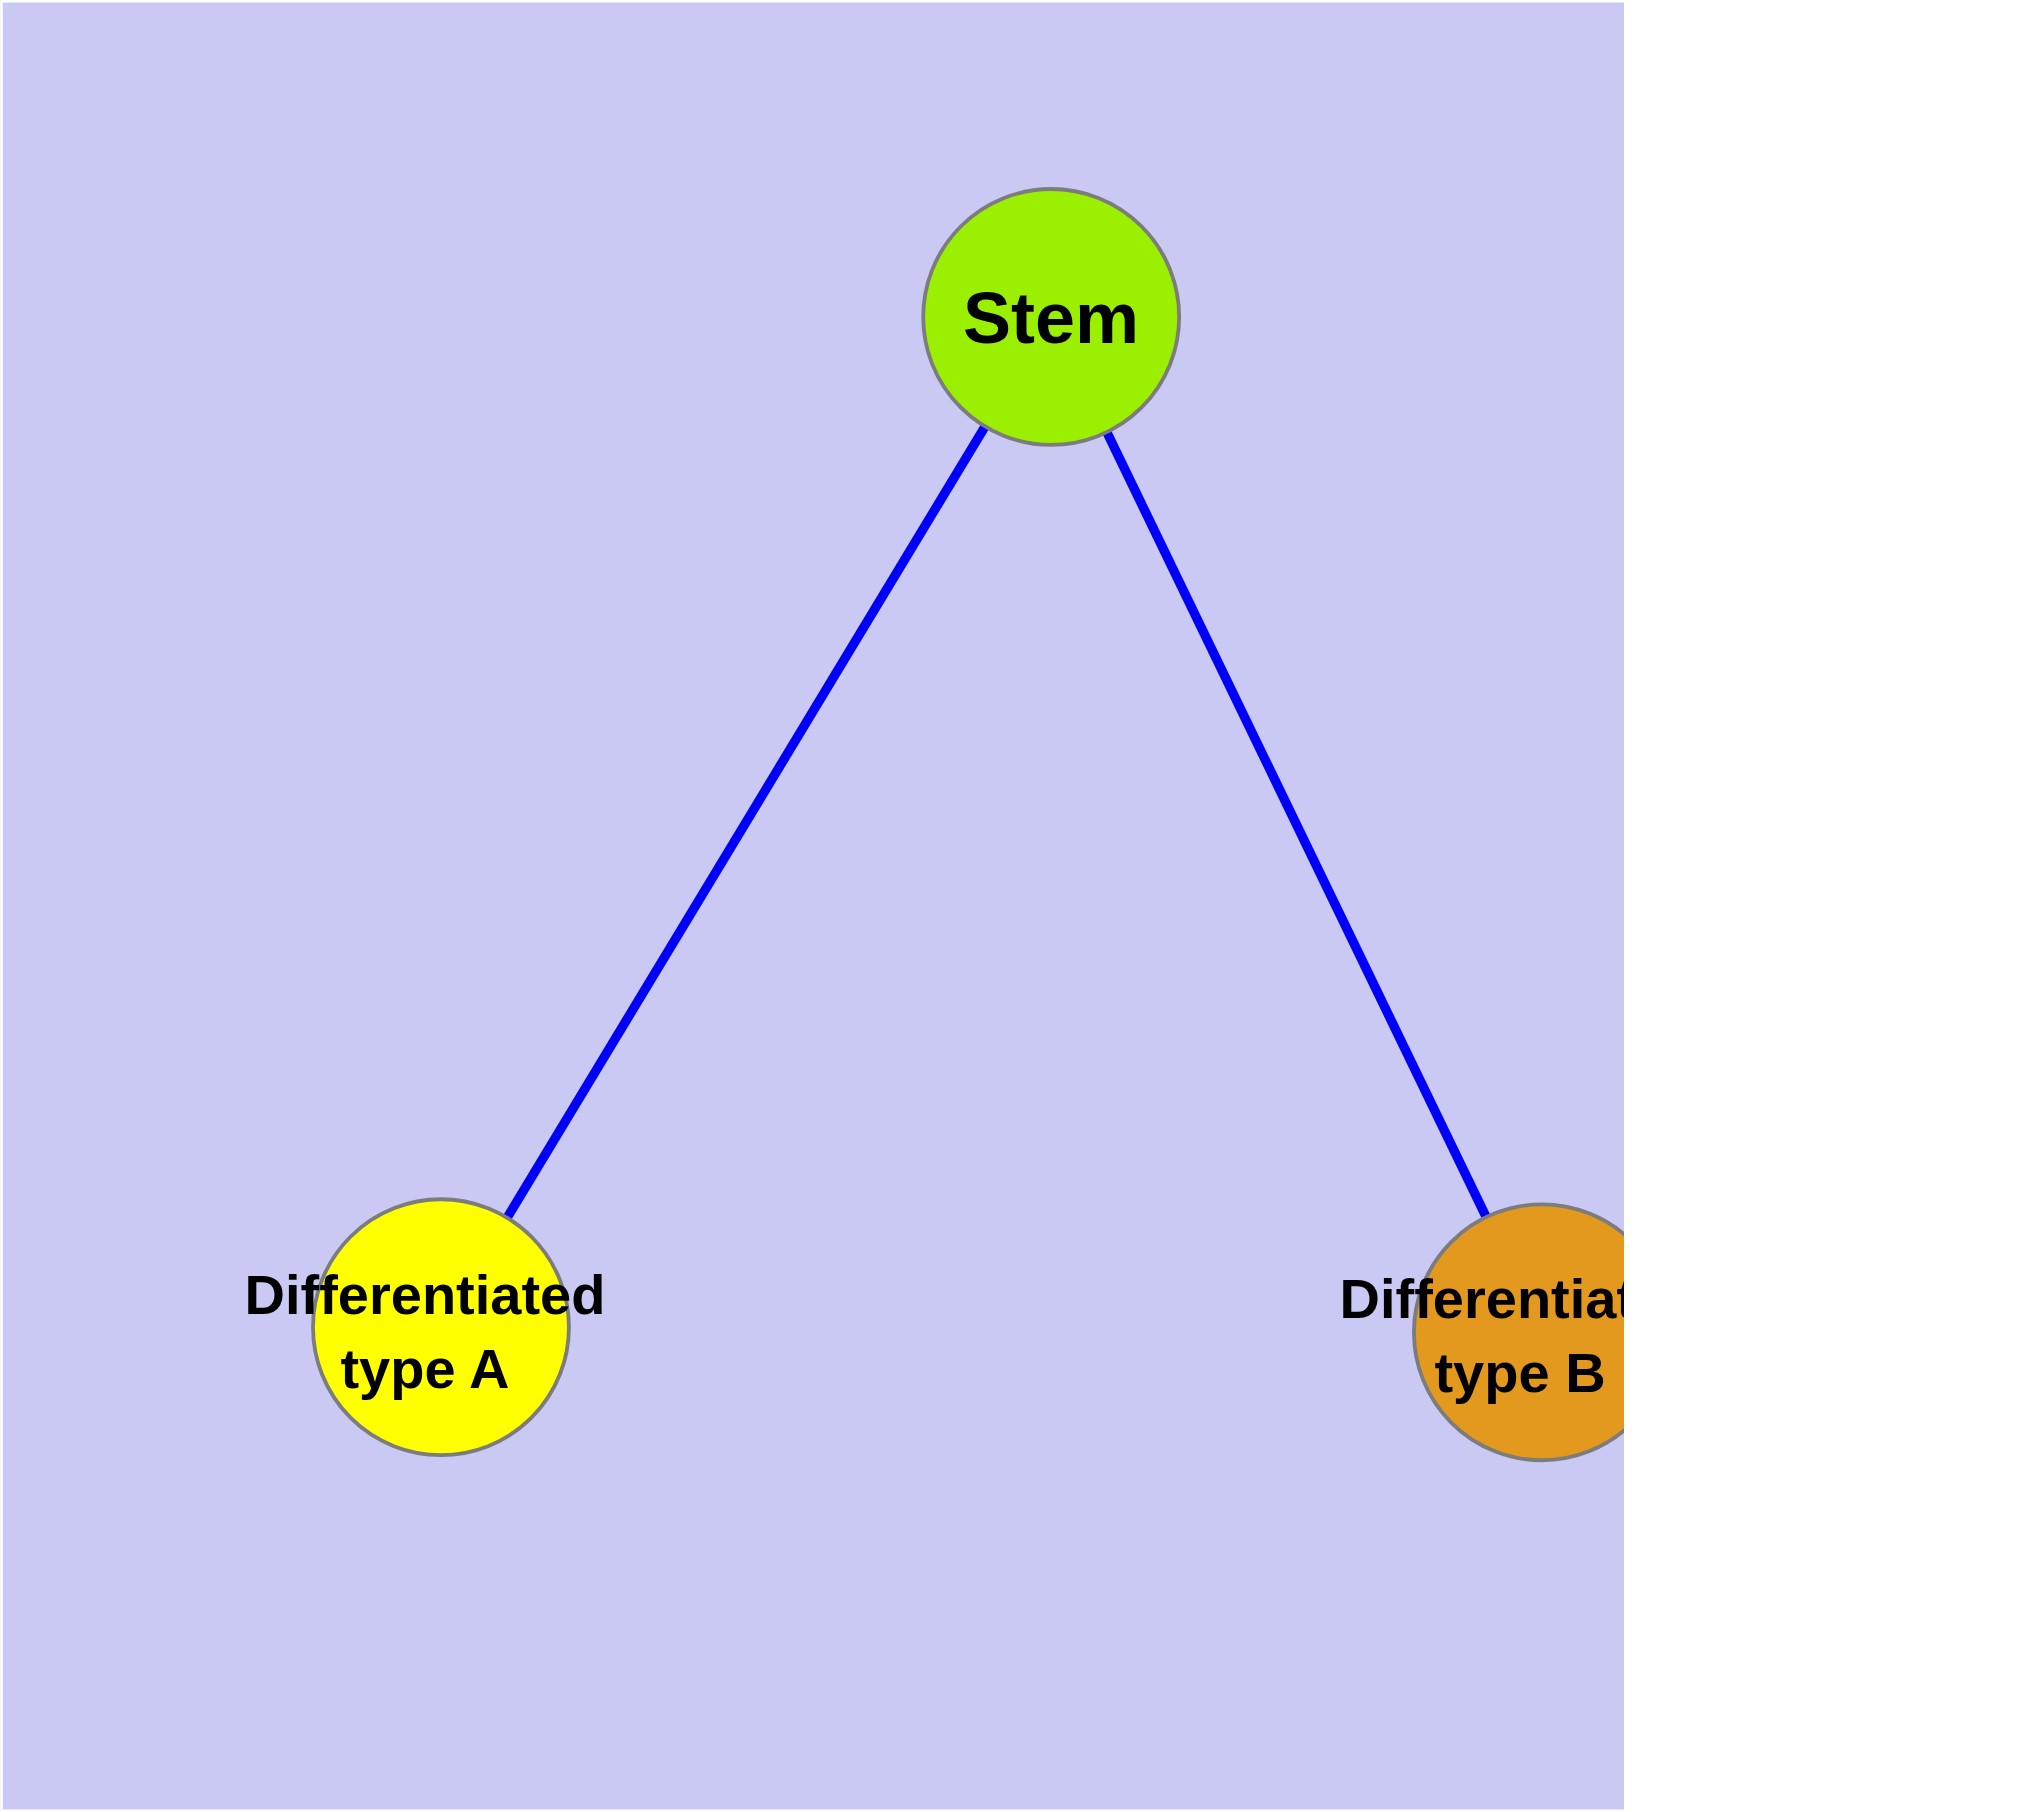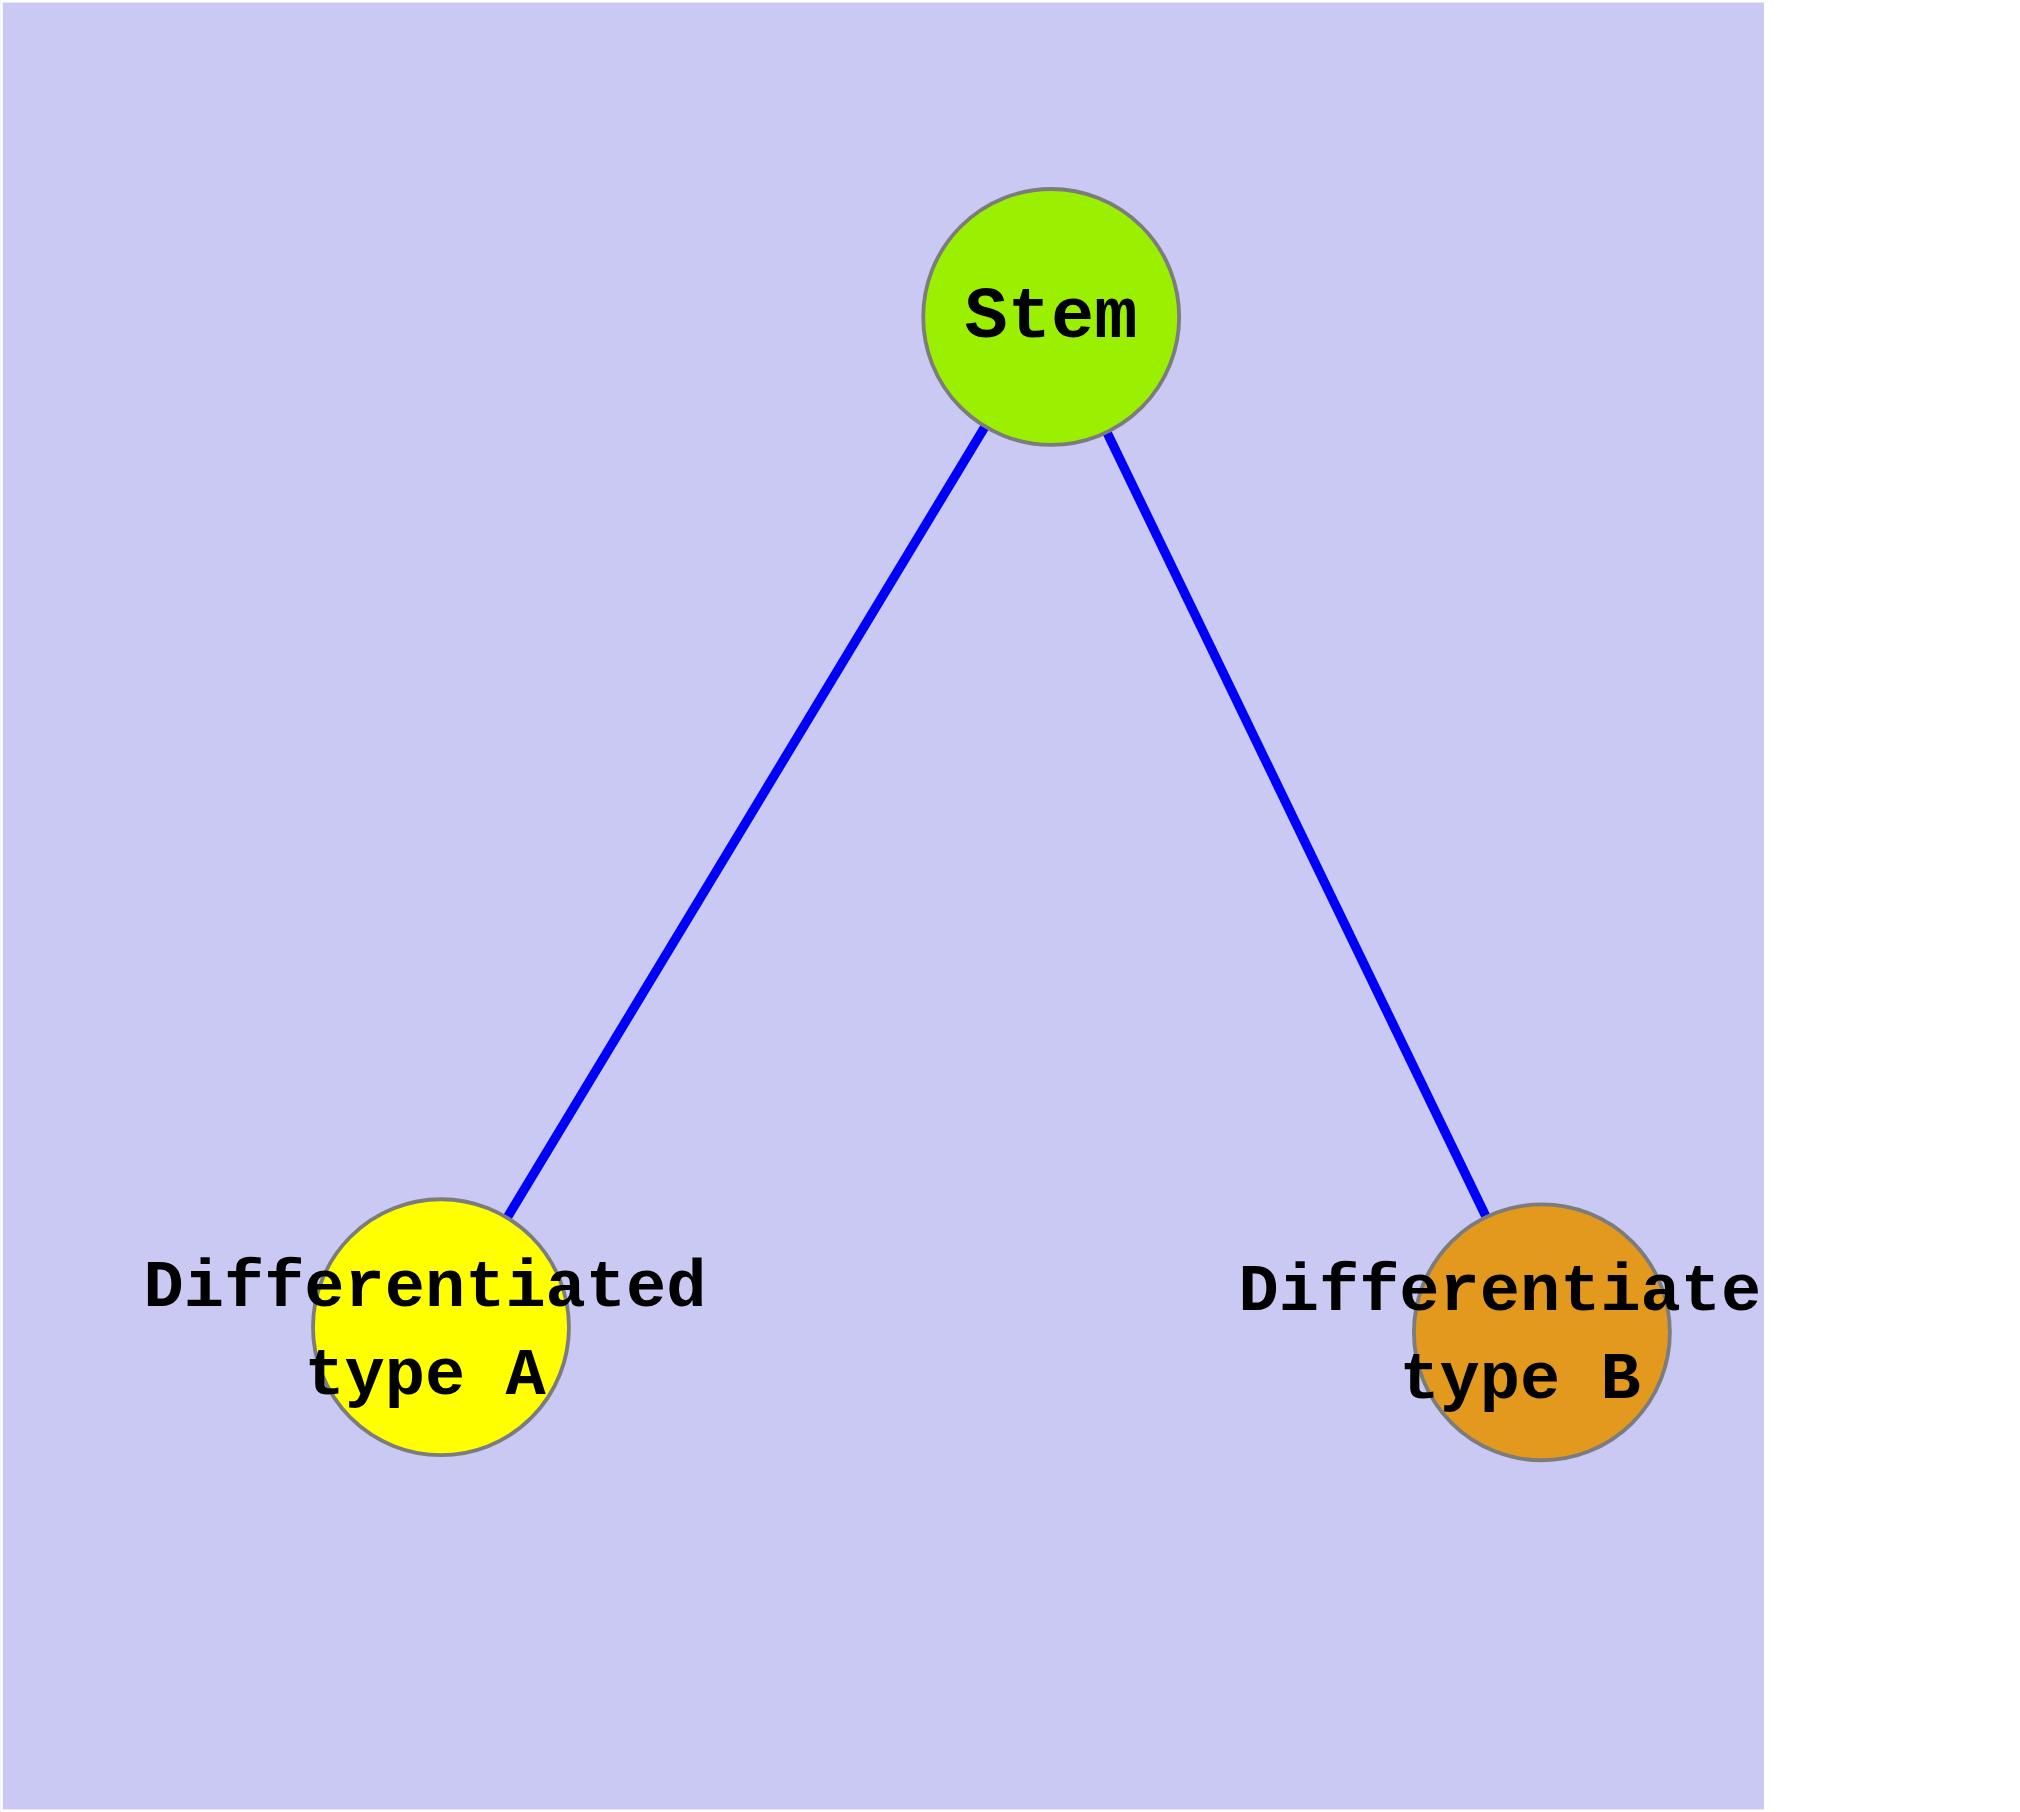--- a/index.html
+++ b/index.html
@@ -2,24 +2,24 @@
 <html style="font-size:13.6px"><head>
 <meta charset="utf-8">
 <style>
   html, body {
     margin: 0;
     padding: 0;
     background: #ffffff;
   }
   .canvas {
     position: relative;
-    width: 1764px;
+    width: 1624px;
     height: 1812px;
     overflow: hidden;
-    font-family: Liberation Mono, monospace;
+    font-family: Liberation Sans, sans-serif;
   }
   .graph-svg {
     position: absolute;
     left: 0;
     top: 0;
     display: block;
   }
   .node-label {
     position: absolute;
     transform: translate(-50%, -50%);
@@ -28,21 +28,21 @@
     text-align: center;
     white-space: pre-line;
     z-index: 2;
     pointer-events: none;
   }
   .stem-label {
     font-size: 72px;
     line-height: 1.1;
   }
   .leaf-label {
-    font-size: 67px;
+    font-size: 56px;
     line-height: 1.32;
   }
 </style>
 </head>
 <body>
 
 <div class="canvas">
 
   <svg class="graph-svg" width="2021" height="1812" viewBox="0 0 2384 2138">
 

